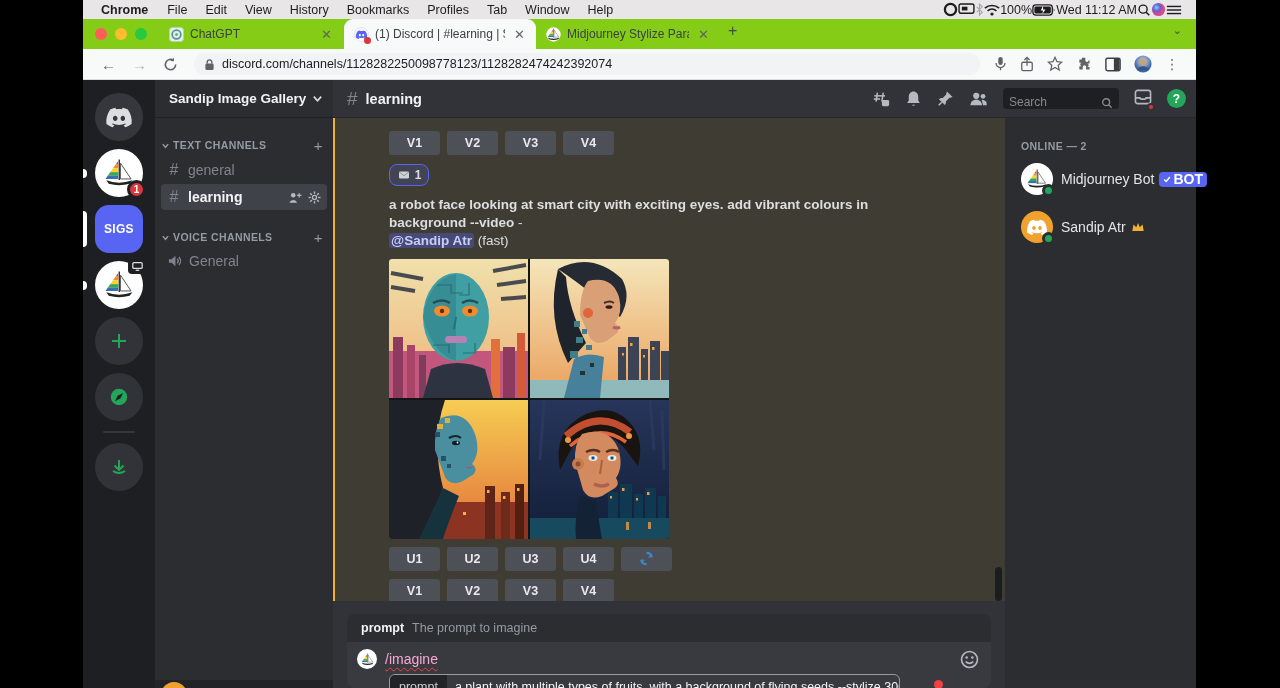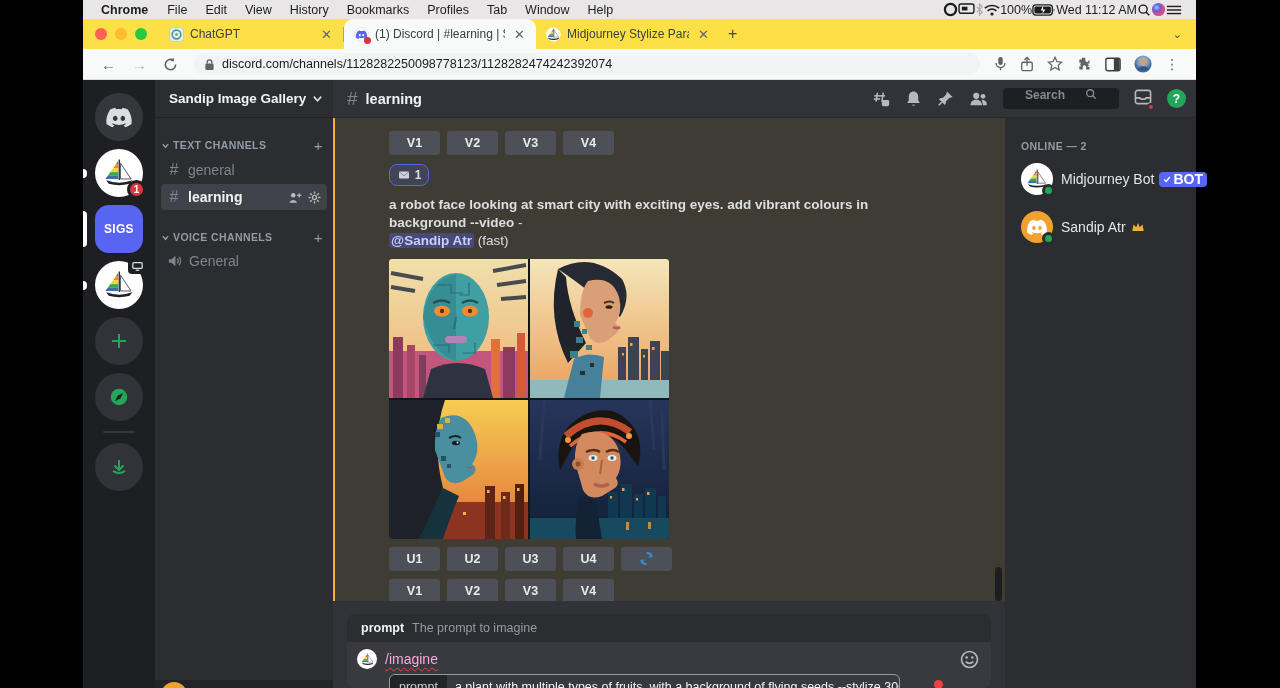--- a/index.html
+++ b/index.html
@@ -10,22 +10,22 @@
   
   .macbar { position:absolute; left:0; top:0; width:100%; height:19px; background:#e8e6e7;
     display:flex; align-items:center; font-size:12.5px; color:#1c1c1e; padding:0 10px; }
   .macbar .app { font-weight:bold; margin:0 10px 0 8px; }
   .macbar .mitem { margin:0 9px; }
   .macbar .spacer { flex:1; }
   .macbar .mstatus { display:flex; align-items:center; margin-right:4px; }
   .macbar svg { display:block; }
 
   
-  .tabstrip { position:absolute; left:0; top:19px; width:100%; height:30px; background:#fde047;
-    display:flex; align-items:flex-end; }
+  .tabstrip { position:absolute; left:0; top:19px; width:100%; height:30px; background:#84cc16;
+    display:flex; align-items:center; }
   .lights { display:flex; gap:8px; align-items:center; height:30px; padding:0 12px 0 12px; }
   .light { width:12px; height:12px; border-radius:50%; }
   .tab { display:flex; align-items:center; gap:6px; height:30px; padding:0 8px 0 10px;
     width:184px; font-size:12px; color:#3c4043; position:relative; }
   .tab .tlabel { flex:1; white-space:nowrap; overflow:hidden; }
   .tab .tclose { color:#5f6368; font-size:13px; line-height:1; padding:1px 3px; border-radius:4px; }
   .tab.active { background:#f8f9f9; border-radius:9px 9px 0 0; width:192px; }
   .tab-sep { width:1px; height:15px; background:#9aa0a6; margin-bottom:7px; }
   .newtab { color:#454a4f; font-size:16px; padding:0 10px 6px 8px; }
   .tabchev { margin-left:auto; color:#454a4f; font-size:11px; padding:0 14px 8px 0; }
@@ -83,21 +83,21 @@
     background:#f0a12e; overflow:hidden; display:flex; align-items:center; justify-content:center; color:#fff; }
 
   
   .content { flex:1; display:flex; flex-direction:column; min-width:0; }
   .chat-head { height:38px; background:#313338; border-bottom:1px solid #26282c; display:flex;
     align-items:center; padding:0 10px 0 14px; flex:none; gap:8px; }
   .chat-head .hash { color:#80848e; font-size:19px; }
   .chat-head .chname { color:#f2f3f5; font-weight:bold; font-size:14.5px; flex:1; }
   .hicons { display:flex; align-items:center; gap:15px; color:#b5bac1; }
   .searchbox { width:116px; height:21px; background:#1e1f22; border-radius:4px; display:flex;
-    align-items:flex-start; padding:0 22px; font-size:12px; color:#87898c; gap:4px;font-weight:bold; }
+    align-items:flex-end; padding:0 6px; font-size:12px; color:#87898c; gap:4px; }
   .searchbox .sq { flex:1; }
   .inboxwrap { position:relative; }
   .inboxdot { position:absolute; right:-3px; bottom:-2px; width:8px; height:8px; border-radius:50%;
     background:#da373c; border:2px solid #313338; }
   .helpbtn { width:19px; height:19px; border-radius:50%; background:#23a55a; color:#fff;
     font-size:12px; font-weight:bold; display:flex; align-items:center; justify-content:center; }
 
   .below { flex:1; display:flex; min-height:0; }
   .chatcol { width:672px; flex:none; display:flex; flex-direction:column; min-height:0; }
 

